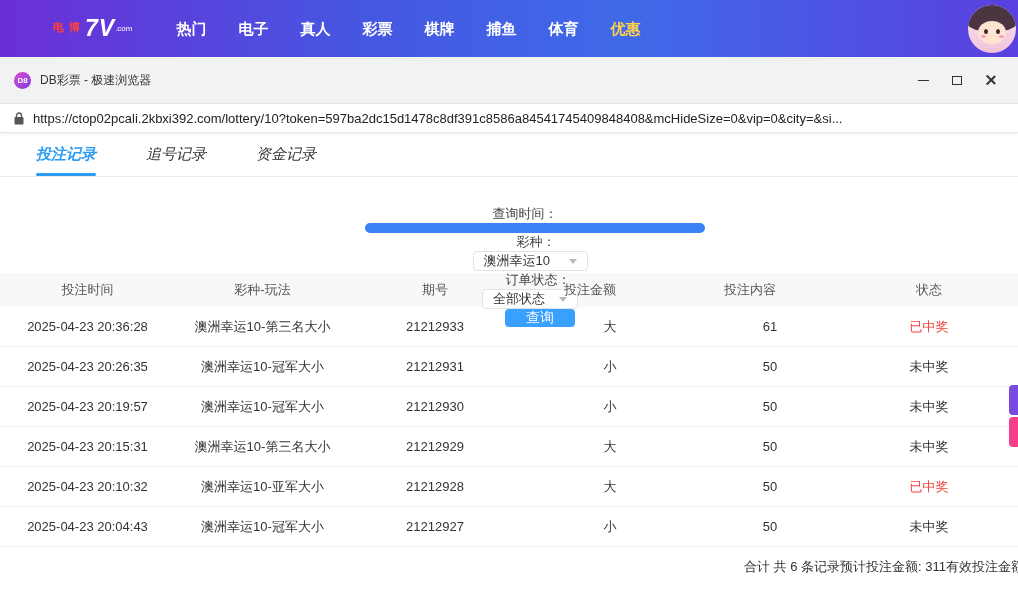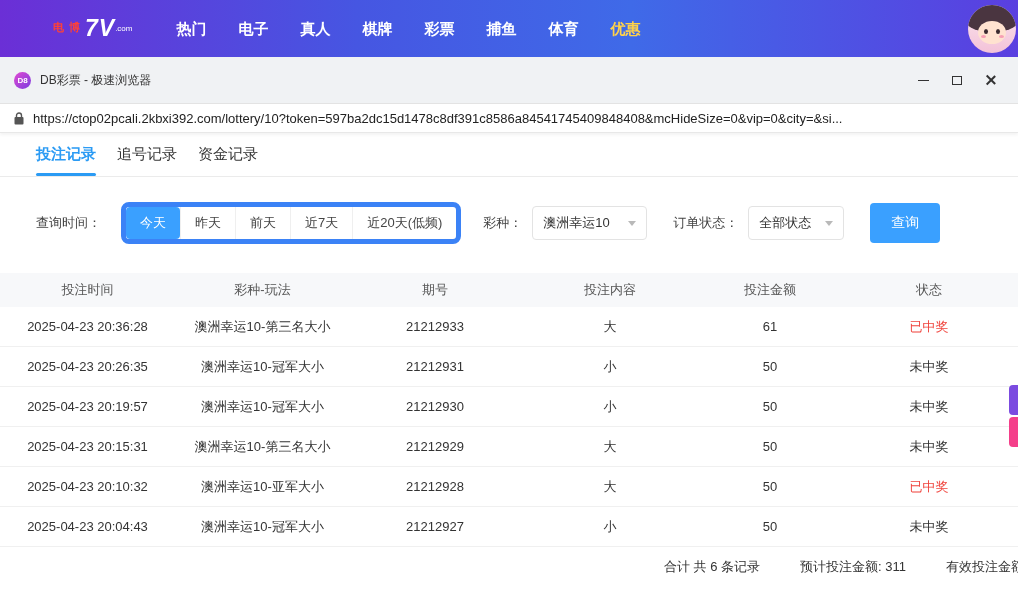--- a/index.html
+++ b/index.html
@@ -45,26 +45,26 @@
   .ic-close::before,.ic-close::after { content:''; position:absolute; left:5px; top:0; width:1.5px; height:12px; background:#333; }
   .ic-close::before { transform:rotate(45deg); } .ic-close::after { transform:rotate(-45deg); }
 
   .url-bar { height:29px; background:#fff; border-bottom:1px solid #e8e8e8;
     box-shadow:0 2px 3px rgba(0,0,0,0.05); display:flex; align-items:center; padding:12px 14px; position:relative; z-index:2; }
   .lock-icon { flex:0 0 10px; }
   .url-text { font-size:13px; color:#222; margin-left:9px; white-space:nowrap; overflow:hidden; }
 
   
   .page { background:#fff; height:482px; position:relative; }
-  .tabs { display:flex; gap:21px; padding-left:36px; height:44px; border-bottom:1px solid #ebebeb; }
+  .tabs { display:flex; gap:50px; padding-left:36px; height:44px; border-bottom:1px solid #ebebeb;font-style:italic; }
   .tab { font-size:15px; color:#333; display:flex; align-items:center; position:relative; cursor:pointer; }
   .tab.active { color:#2b9bf4; font-weight:600; }
   .tab.active::after { content:''; position:absolute; bottom:0; left:0; right:0; height:3px; background:#2b9bf4; border-radius:2px; }
 
-  .filter-row { display:flex; align-items:center; padding-left:36px; margin-top:28px; height:36px; font-size:13px; color:#444; }
+  .filter-row { display:flex; align-items:center; padding-left:36px; margin-top:28px; height:36px; font-size:13px; color:#444;flex-direction:column; }
   .flabel { margin-right:4px; }
   .time-group { display:flex; border:5px solid #3b82f6; border-radius:8px; overflow:hidden; background:#fff;margin-left:16px; }
   .time-opt { padding:0 14px; line-height:32px; border-left:1px solid #efefef; cursor:pointer; color:#444; white-space:nowrap; }
   .time-opt:first-child { border-left:none; }
   .time-opt.active { background:#3aa0ff; color:#fff; border-radius:4px; }
   .select-box { display:flex; align-items:center; justify-content:space-between; border:1px solid #e3e3e3;
     border-radius:4px; height:34px; padding:0 10px; color:#333; cursor:pointer; background:#fff; }
   .sel-lottery { width:115px; margin-left:6px; }
   .sel-status  { width:96px;  margin-left:6px; }
   .lbl-lottery { margin-left:22px; }
@@ -76,21 +76,21 @@
   
   .table { margin-top:32px; }
   .thead { display:flex; background:#f7f8fa; height:34px; align-items:center; font-size:13px; color:#555; }
   .row { display:flex; height:40px; align-items:center; font-size:13px; color:#333; border-bottom:1px solid #f0f0f0; }
   .cell { text-align:center; overflow:hidden; white-space:nowrap; }
   .c0 { width:175px; } .c1 { width:175px; } .c2 { width:170px; }
   .c3 { width:180px; } .c4 { width:140px; } .c5 { width:178px; }
   .won { color:#f0453e; }
 
   .summary-row { display:flex; justify-content:flex-end; align-items:center; height:40px;
-    font-size:13px; color:#333; gap:40px; white-space:nowrap; overflow:hidden; }
+    font-size:13px; color:#333; white-space:nowrap; overflow:hidden; }
   .summary-row span:last-child { margin-right:-6px; }
 
   
   .edge-widget { position:absolute; right:0; top:252px; width:9px; }
   .edge-block { width:9px; height:30px; border-radius:4px 0 0 4px; }
   .edge-block.b1 { background:#7b4be0; }
   .edge-block.b2 { background:#f43f8a; margin-top:2px; }
 </style>
 </head>
 <body>
@@ -98,22 +98,22 @@
 <div class="top-nav">
   <div class="logo">
     <span class="logo-top">电博</span>
     <span class="logo-main">7V</span>
     <span class="logo-sub">.com</span>
   </div>
   <div class="main-nav">
       <div class="nav-item">热门</div>
       <div class="nav-item">电子</div>
       <div class="nav-item">真人</div>
+      <div class="nav-item">彩票</div>
       <div class="nav-item">棋牌</div>
-      <div class="nav-item">彩票</div>
       <div class="nav-item">捕鱼</div>
       <div class="nav-item">体育</div>
       <div class="nav-item highlight">优惠</div>
     </div>
   <div class="avatar">
     <div class="hair"></div>
     <div class="face"></div>
     <div class="eye l"></div>
     <div class="eye r"></div>
     <div class="blush l"></div>
@@ -173,22 +173,22 @@
       <span class="caret"></span>
     </div>
     <button class="search-btn">查询</button>
   </div>
 
   <div class="table">
     <div class="thead">
         <div class="cell c0">投注时间</div>
         <div class="cell c1">彩种-玩法</div>
         <div class="cell c2">期号</div>
+        <div class="cell c4">投注金额</div>
         <div class="cell c3">投注内容</div>
-        <div class="cell c4">投注金额</div>
         <div class="cell c5">状态</div>
       </div>
     <div>
         <div class="row">
           <div class="cell c0">2025-04-23 20:36:28</div>
           <div class="cell c1">澳洲幸运10-第三名大小</div>
           <div class="cell c2">21212933</div>
           <div class="cell c3">大</div>
           <div class="cell c4">61</div>
           <div class="cell c5 won">已中奖</div>

